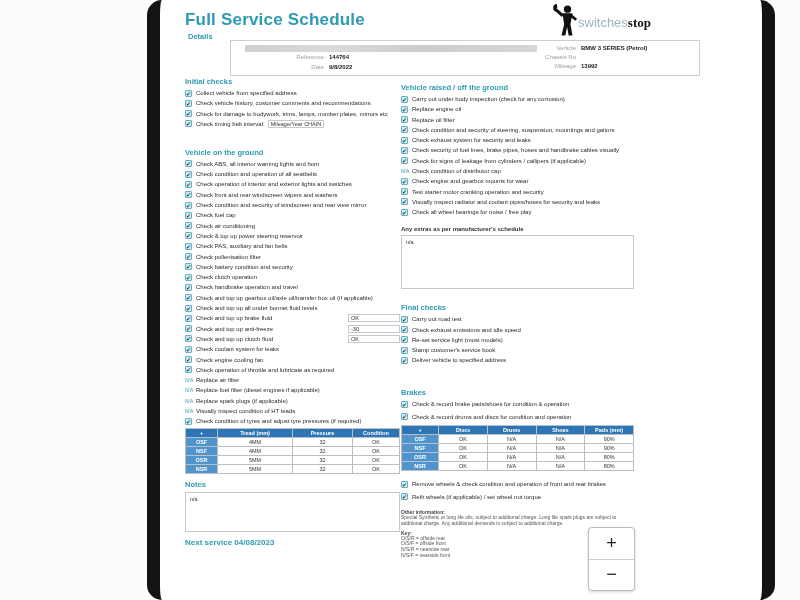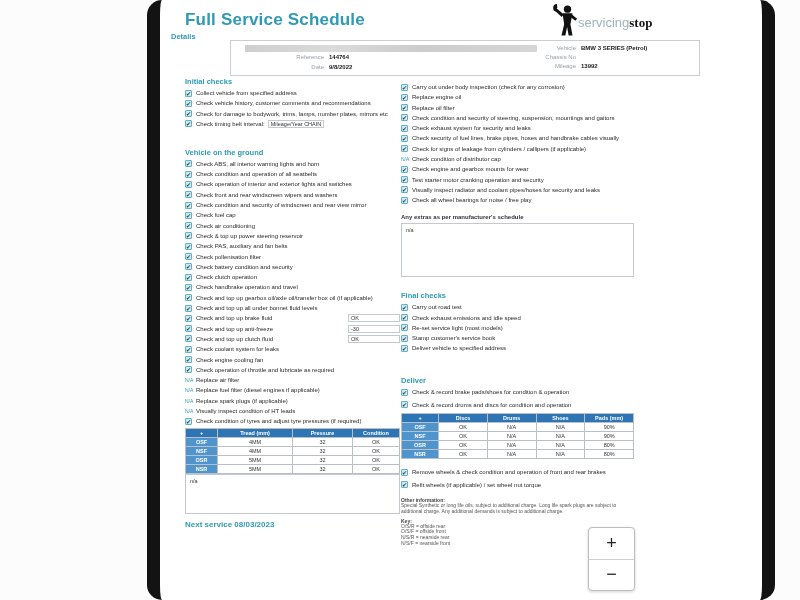--- a/index.html
+++ b/index.html
@@ -10,21 +10,21 @@
 
   .title { position:absolute; left:25px; top:10px; font-size:17px; font-weight:bold; color:#2e9ab4; letter-spacing:.2px; }
 
   .logo { position:absolute; left:390px; top:3px; width:190px; height:34px; }
   .logo svg { position:absolute; left:0; top:0; width:30px; height:34px; }
   .logo .wordmark { position:absolute; left:28px; top:12px; font-size:13px; }
   .lg1 { color:#9fb3bd; }
   .lg2 { color:#161616; font-weight:bold;font-family:Liberation Serif, serif; }
 
   .sec-h { font-size:7.5px; font-weight:bold; color:#2e9ab4; margin-bottom:3px; }
-  .details-h { position:absolute; left:11px; top:32px; }
+  .details-h { position:absolute; left:28px; top:32px; }
 
   .details-box { position:absolute; left:70px; top:40px; width:470px; height:36px; border:1px solid #c9ced4; background:#fff; }
   .redacted { position:absolute; left:14px; top:4px; width:292px; height:7px; background:#d0d0d0;
               background:linear-gradient(90deg,#cfcfcf,#dadada 30%,#cccccc 60%,#d6d6d6); border-radius:1px; }
   .drow { position:absolute; font-size:6px; white-space:nowrap; }
   .dlab { display:inline-block; text-align:right; color:#99a0a8; }
   .w85 { width:85px; } .w95 { width:95px; }
   .dval { color:#222; font-weight:bold; margin-left:5px; }
 
   .left-col  { position:absolute; left:25px;  top:77px; width:215px; }
@@ -76,21 +76,21 @@
   <div class="title">Full Service Schedule</div>
 
   <div class="logo">
     <svg viewBox="0 0 36 40" fill="#111">
       <circle cx="21" cy="7" r="4.4"></circle>
       <path d="M15 12 L27 12 L24.5 25 L27 38.5 L22.4 38.5 L20.5 28.5 L18.4 38.5 L13.8 38.5 L17 25 Z"></path>
       <path d="M16.5 13.5 L7.5 5.5 L5.2 8 L14 16.5 Z"></path>
       <path d="M8.3 0.8 a4.6 4.6 0 1 0 0.2 9.2 l-1.7 -2.6 l2 -2.5 Z"></path>
       <path d="M26 13 l6.5 5.5 l-2.2 2.5 l-6 -4.8 Z"></path>
     </svg>
-    <span class="wordmark"><span class="lg1">servicing</span><span class="lg2">stop</span></span>
+    <span class="wordmark"><span class="lg1">switches</span><span class="lg2">stop</span></span>
   </div>
 
   <div class="sec-h details-h">Details</div>
 
   <div class="details-box">
     <div class="redacted"></div>
     <div class="drow" style="left:8px; top:13px;">
       <span class="dlab w85">Reference</span><span class="dval">144764</span>
     </div>
     <div class="drow" style="left:8px; top:23px;">
@@ -280,26 +280,28 @@
             <tr>
               <th>NSR</th>
               <td>5MM</td>
               <td>32</td>
               <td>OK</td>
             </tr>
           </tbody>
         </table>
       </div>
 
+    <div class="sec-h mt2">Notes</div>
     <div class="note-box">n/a</div>
 
-    <div class="next-svc">Next service 08/03/2023</div>
+    <div class="next-svc">Next service 04/08/2023</div>
   </div>
 
   <div class="right-col">
+    <div class="sec-h">Vehicle raised / off the ground</div>
     <div>
         <div class="chk-row">
           <span class="checkbox">✔</span>
           <span class="chk-label">Carry out under body inspection (check for any corrosion)</span>
         </div>
         <div class="chk-row">
           <span class="checkbox">✔</span>
           <span class="chk-label">Replace engine oil</span>
         </div>
         <div class="chk-row">
@@ -364,21 +366,21 @@
         <div class="chk-row">
           <span class="checkbox">✔</span>
           <span class="chk-label">Stamp customer's service book</span>
         </div>
         <div class="chk-row">
           <span class="checkbox">✔</span>
           <span class="chk-label">Deliver vehicle to specified address</span>
         </div>
       </div>
 
-    <div class="sec-h mtB">Deliver</div>
+    <div class="sec-h mtB">Brakes</div>
     <div class="spaced">
         <div class="chk-row">
           <span class="checkbox">✔</span>
           <span class="chk-label">Check &amp; record brake pads/shoes for condition &amp; operation</span>
         </div>
         <div class="chk-row">
           <span class="checkbox">✔</span>
           <span class="chk-label">Check &amp; record drums and discs for condition and operation</span>
         </div>
       </div>

